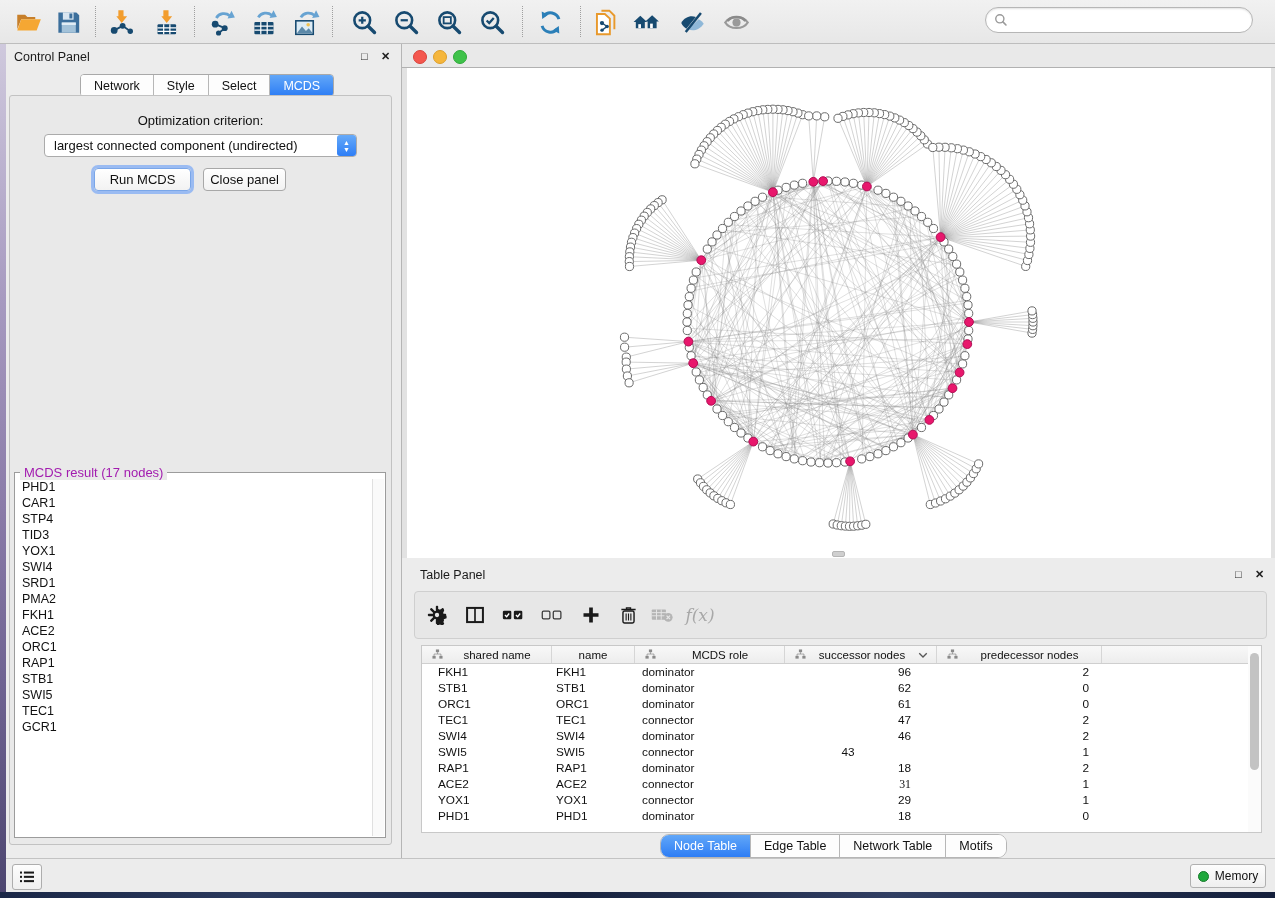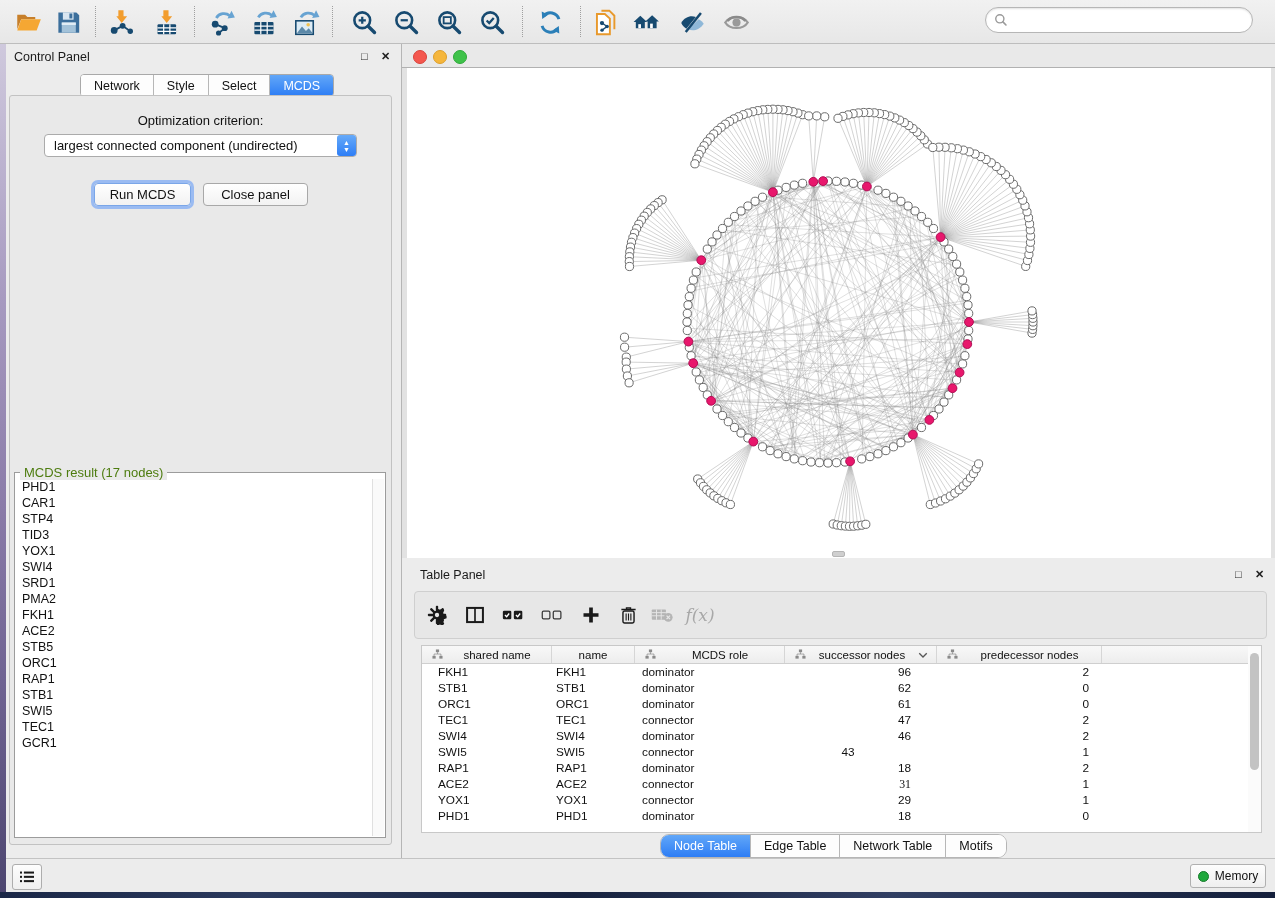--- a/index.html
+++ b/index.html
@@ -35,25 +35,25 @@
   #cp-body{left:9px;top:95px;width:383px;height:750px;background:#e9e9e9;border:1px solid #c2c2c2;
     border-radius:3px;box-sizing:border-box;}
   #opt-label{left:9px;top:113px;width:383px;text-align:center;font-size:13px;color:#111;}
   #opt-select{left:44px;top:134px;width:313px;height:23px;background:#fff;border:1px solid #ababab;
     border-radius:4px;box-sizing:border-box;display:flex;align-items:center;cursor:pointer;}
   #opt-select .val{flex:1;font-size:13px;color:#111;padding-left:9px;white-space:nowrap;}
   #opt-stepper{width:19px;height:21px;border-radius:3px;background:linear-gradient(#66aaf9,#2e7ef6);
     display:flex;flex-direction:column;align-items:center;justify-content:center;color:#fff;font-size:7px;line-height:7px;}
   .pbtn{position:absolute;top:168px;height:23px;background:linear-gradient(#ffffff,#f2f2f2);
     border:1px solid #a8a8a8;border-radius:4px;font-size:13px;color:#111;display:flex;
-    align-items:center;justify-content:center;cursor:pointer;box-sizing:border-box;margin-top:15px;}
+    align-items:center;justify-content:center;cursor:pointer;box-sizing:border-box;}
   #run-btn{left:94px;width:97px;box-shadow:0 0 0 3px rgba(90,150,250,.55);border-color:#7aa6e8;}
-  #close-btn{left:203px;width:105px;}
+  #close-btn{left:203px;width:83px;}
   #mcds-group{left:14px;top:472px;width:372px;height:366px;border:1px solid #9c9c9c;background:#fff;box-sizing:border-box;}
-  #mcds-legend{left:20px;top:465px;font-size:13px;color:#4d7c0f;background:#e9e9e9;padding:0 4px;}
+  #mcds-legend{left:20px;top:465px;font-size:13px;color:#a21caf;background:#e9e9e9;padding:0 4px;}
   #mcds-list{left:15px;top:479px;width:355px;height:357px;overflow:hidden;}
   .mcds-item{font-size:12.5px;color:#111;height:16px;line-height:16px;padding-left:7px;}
   #mcds-scroll{left:372px;top:479px;width:12px;height:357px;background:#fafafa;border-left:1px solid #e0e0e0;box-sizing:border-box;}
   
   #net-titlebar{left:402px;top:44px;width:873px;height:24px;background:#e9e9e9;border-bottom:1px solid #b1b1b1;box-sizing:border-box;}
   .light{position:absolute;top:50px;width:12px;height:12px;border-radius:50%;cursor:pointer;}
   #net-title{left:402px;top:67px;width:873px;text-align:center;font-size:12.5px;color:#14b8a6;}
   #canvas-wrap{left:402px;top:68px;width:873px;height:490px;background:#e2e2e2;}
   #net-canvas{left:407px;top:68px;width:864px;height:490px;background:#fff;}
   #split-grip{left:832px;top:551px;width:13px;height:6px;background:#cfcfcf;border:1px solid #b5b5b5;border-radius:2px;box-sizing:border-box;}
@@ -255,21 +255,20 @@
     <div class="mcds-item">PHD1</div>
     <div class="mcds-item">CAR1</div>
     <div class="mcds-item">STP4</div>
     <div class="mcds-item">TID3</div>
     <div class="mcds-item">YOX1</div>
     <div class="mcds-item">SWI4</div>
     <div class="mcds-item">SRD1</div>
     <div class="mcds-item">PMA2</div>
     <div class="mcds-item">FKH1</div>
     <div class="mcds-item">ACE2</div>
-    <div class="mcds-item">STB5</div>
     <div class="mcds-item">ORC1</div>
     <div class="mcds-item">RAP1</div>
     <div class="mcds-item">STB1</div>
     <div class="mcds-item">SWI5</div>
     <div class="mcds-item">TEC1</div>
     <div class="mcds-item">GCR1</div>
   </div>
 <div id="mcds-scroll" class="abs"></div>
 
 <div id="net-titlebar" class="abs"></div>

